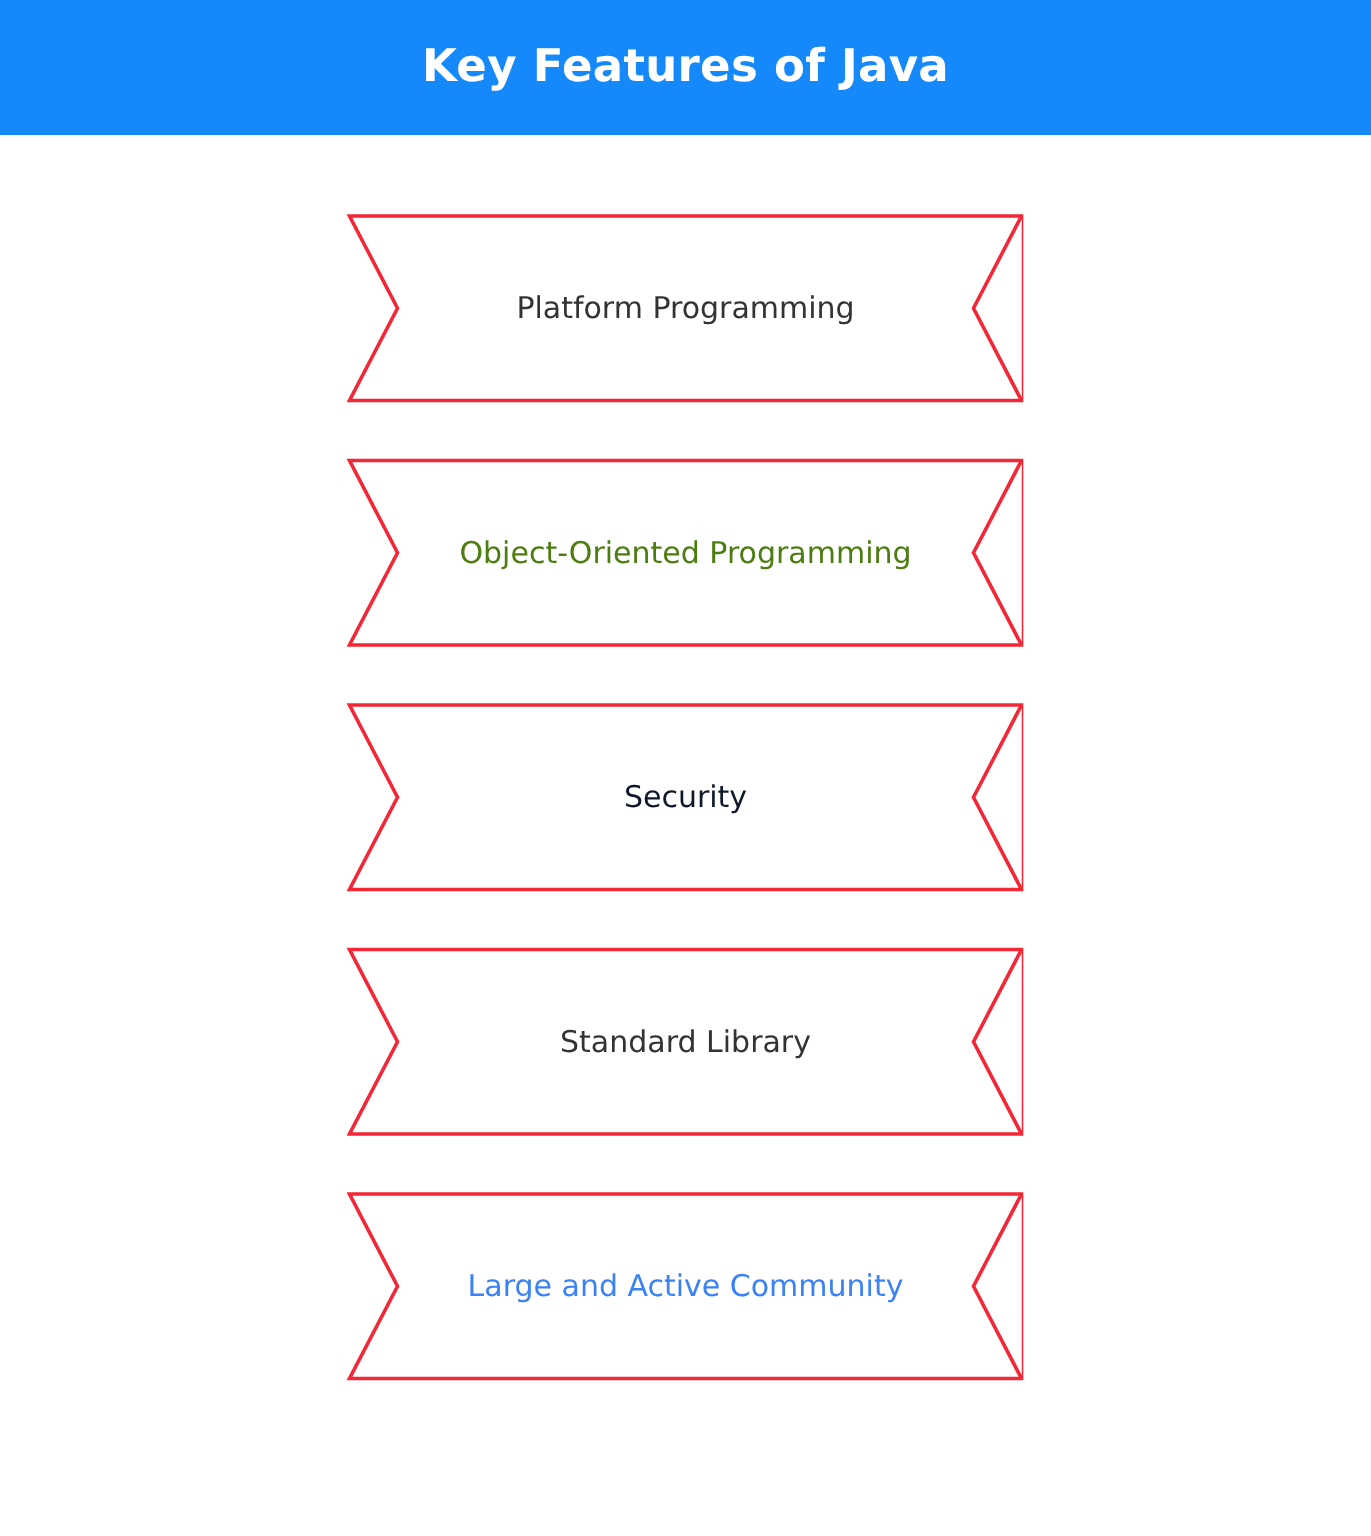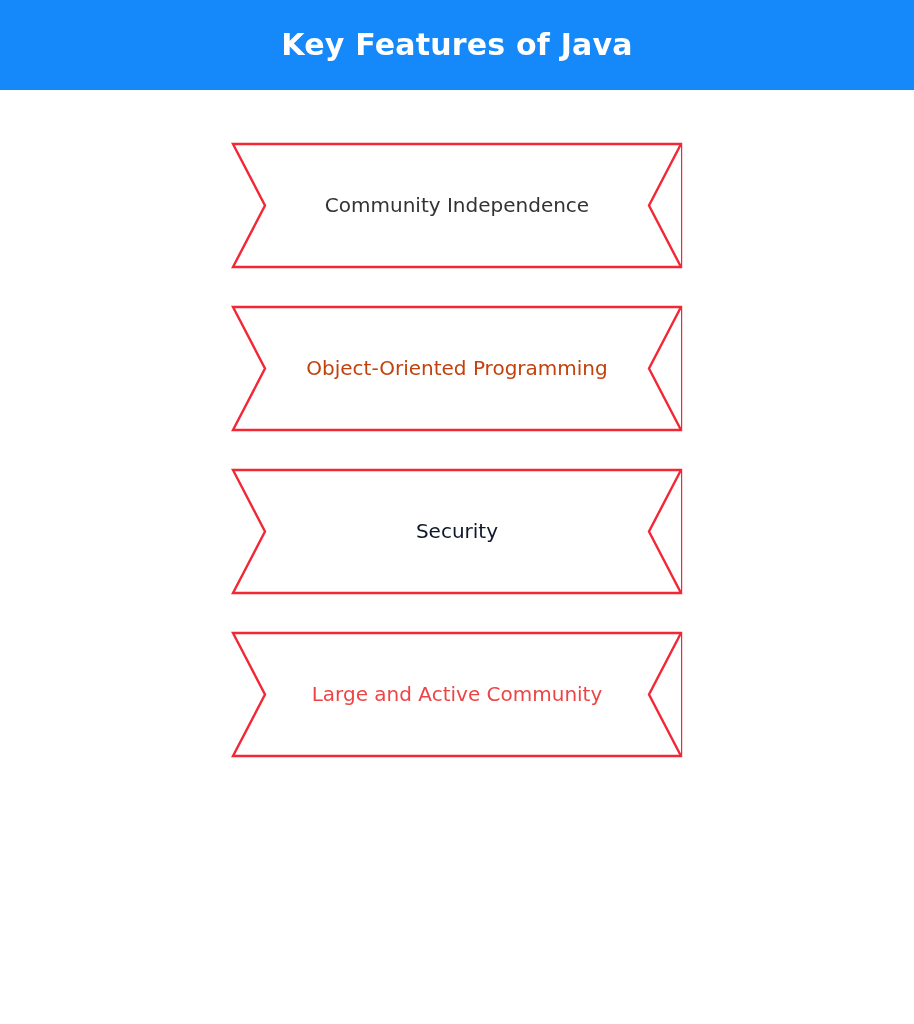--- a/index.html
+++ b/index.html
@@ -87,44 +87,52 @@
 </div>
 
 <div id="features-list">
 
   <div class="feature-ribbon">
     <svg class="ribbon-shape" viewBox="0 0 452 127">
       <polygon points="2,2 450,2 450,125 2,125 34,63.5" fill="#FFFFFF" stroke="#F32735" stroke-width="2.4" stroke-linejoin="miter"></polygon>
       <polygon points="450,2 450,125 418,63.5" fill="#FFFFFF" stroke="none"></polygon>
       <polyline points="450,2 418,63.5 450,125" fill="#FFFFFF" stroke="#F32735" stroke-width="2.4" stroke-linejoin="miter"></polyline>
     </svg>
-    <div class="ribbon-label" style="color: rgb(51, 51, 51);">Community Independence</div>
+    <div class="ribbon-label" style="color: rgb(51, 51, 51);">Platform Programming</div>
   </div>
 
   <div class="feature-ribbon">
     <svg class="ribbon-shape" viewBox="0 0 452 127">
       <polygon points="2,2 450,2 450,125 2,125 34,63.5" fill="#FFFFFF" stroke="#F32735" stroke-width="2.4" stroke-linejoin="miter"></polygon>
       <polygon points="450,2 450,125 418,63.5" fill="#FFFFFF" stroke="none"></polygon>
       <polyline points="450,2 418,63.5 450,125" fill="#FFFFFF" stroke="#F32735" stroke-width="2.4" stroke-linejoin="miter"></polyline>
     </svg>
-    <div class="ribbon-label" style="color: #c2410c;">Object-Oriented Programming</div>
+    <div class="ribbon-label" style="color: #4d7c0f;">Object-Oriented Programming</div>
   </div>
 
   <div class="feature-ribbon">
     <svg class="ribbon-shape" viewBox="0 0 452 127">
       <polygon points="2,2 450,2 450,125 2,125 34,63.5" fill="#FFFFFF" stroke="#F32735" stroke-width="2.4" stroke-linejoin="miter"></polygon>
       <polygon points="450,2 450,125 418,63.5" fill="#FFFFFF" stroke="none"></polygon>
       <polyline points="450,2 418,63.5 450,125" fill="#FFFFFF" stroke="#F32735" stroke-width="2.4" stroke-linejoin="miter"></polyline>
     </svg>
     <div class="ribbon-label" style="color: #0f172a;">Security</div>
   </div>
 
+  <div class="feature-ribbon">
+    <svg class="ribbon-shape" viewBox="0 0 452 127">
+      <polygon points="2,2 450,2 450,125 2,125 34,63.5" fill="#FFFFFF" stroke="#F32735" stroke-width="2.4" stroke-linejoin="miter"></polygon>
+      <polygon points="450,2 450,125 418,63.5" fill="#FFFFFF" stroke="none"></polygon>
+      <polyline points="450,2 418,63.5 450,125" fill="#FFFFFF" stroke="#F32735" stroke-width="2.4" stroke-linejoin="miter"></polyline>
+    </svg>
+    <div class="ribbon-label" style="color: rgb(51, 51, 51);">Standard Library</div>
+  </div>
 
   <div class="feature-ribbon">
     <svg class="ribbon-shape" viewBox="0 0 452 127">
       <polygon points="2,2 450,2 450,125 2,125 34,63.5" fill="#FFFFFF" stroke="#F32735" stroke-width="2.4" stroke-linejoin="miter"></polygon>
       <polygon points="450,2 450,125 418,63.5" fill="#FFFFFF" stroke="none"></polygon>
       <polyline points="450,2 418,63.5 450,125" fill="#FFFFFF" stroke="#F32735" stroke-width="2.4" stroke-linejoin="miter"></polyline>
     </svg>
-    <div class="ribbon-label" style="color: #ef4444;">Large and Active Community</div>
+    <div class="ribbon-label" style="color: #3b82f6;">Large and Active Community</div>
   </div>
 
 </div>
 
 </body></html>

